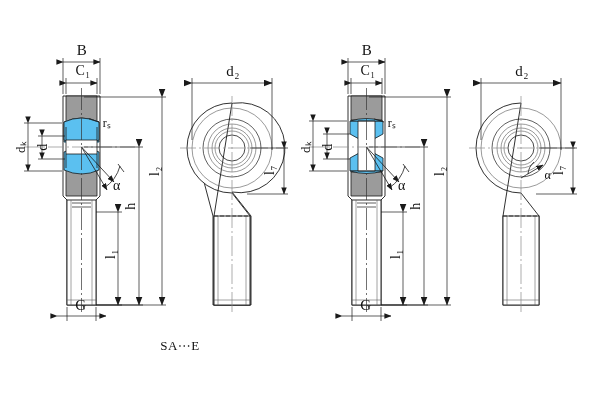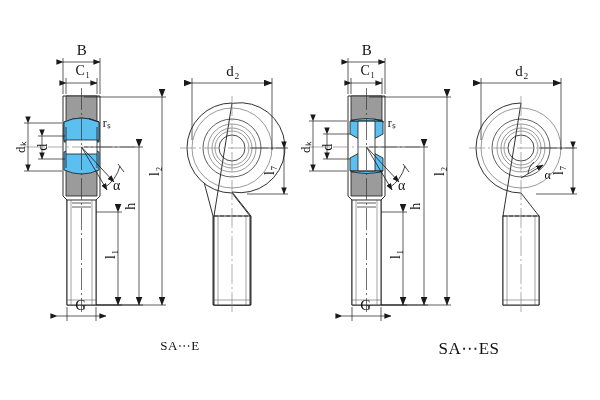--- a/index.html
+++ b/index.html
@@ -342,15 +342,14 @@
 <div class="cap" style="left:432px; top:163px; width:16px; transform:rotate(-90deg); transform-origin:center; font-size:14px;">l₂</div>
 <div class="cap" style="left:409px; top:198px; width:14px; transform:rotate(-90deg); transform-origin:center; font-size:14px;">h</div>
 <div class="cap" style="left:388px; top:246px; width:16px; transform:rotate(-90deg); transform-origin:center; font-size:14px;">l₁</div>
 <div class="cap" style="left:358px; top:297px; width:16px;">G</div>
 
 <div class="cap" style="left:511px; top:63px;  width:22px;">d₂</div>
 <div class="cap" style="left:551px; top:162px; width:16px; transform:rotate(-90deg); transform-origin:center; font-size:14px;">l₇</div>
 <div class="cap" style="left:541px; top:168px; width:14px; font-size:12px;">α</div>
 
 <div class="cap" style="left:120px; top:338px; width:120px; font-size:13px;">SA⋯E</div>
-<div class="cap" style="left:404px; top:338px; width:130px; font-size:17px;">SA⋯ES</div>
 
 </div>
 
 </body></html>

